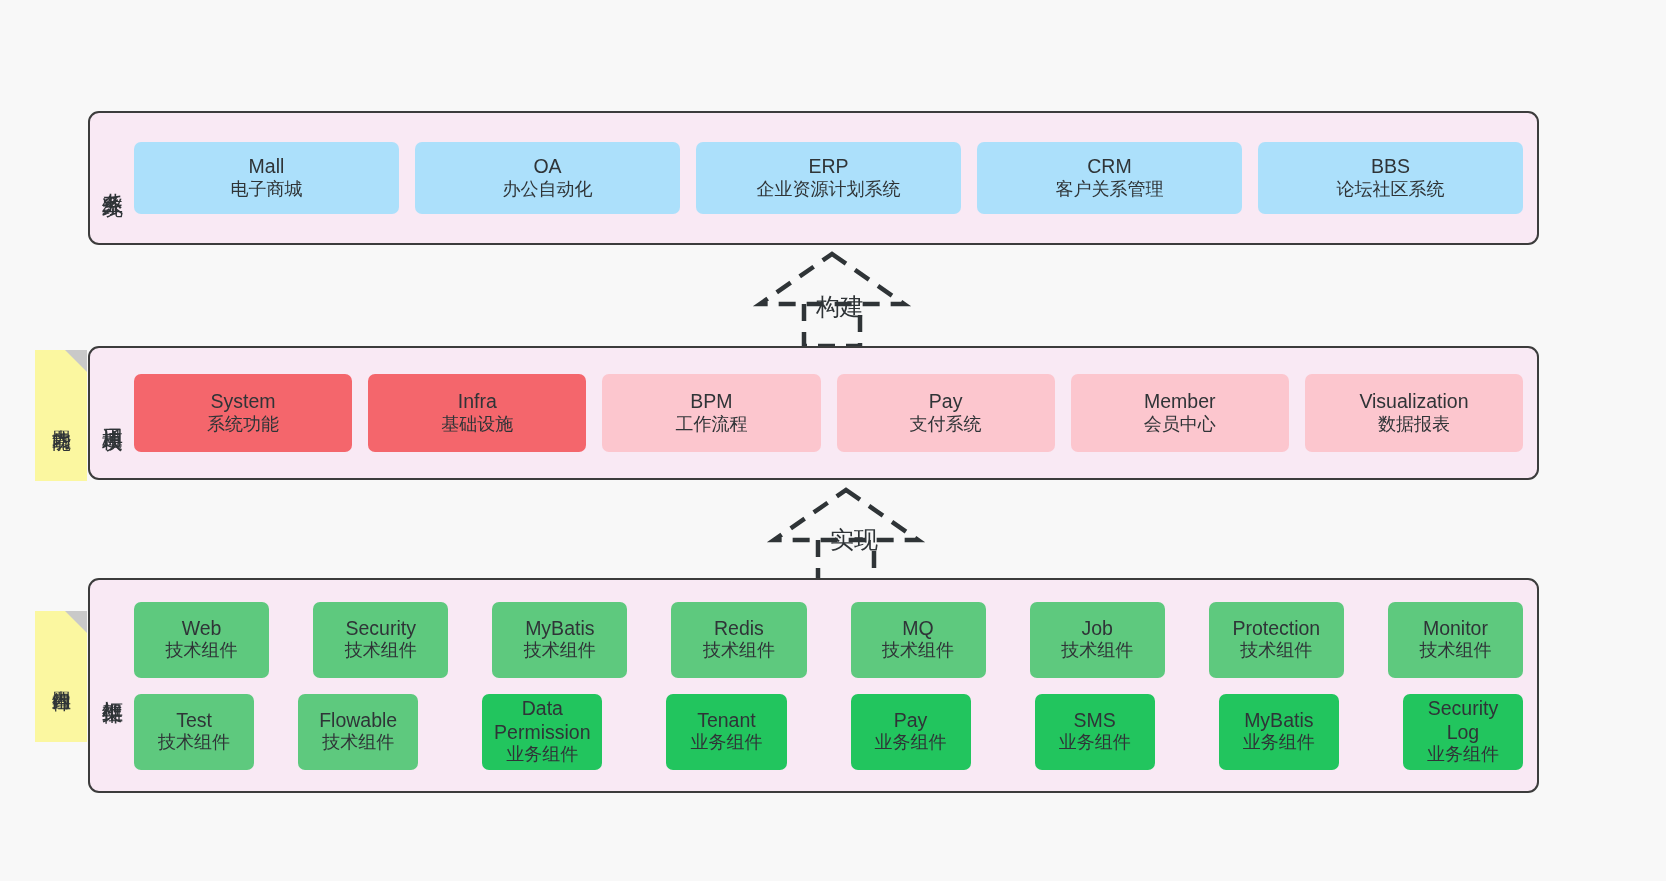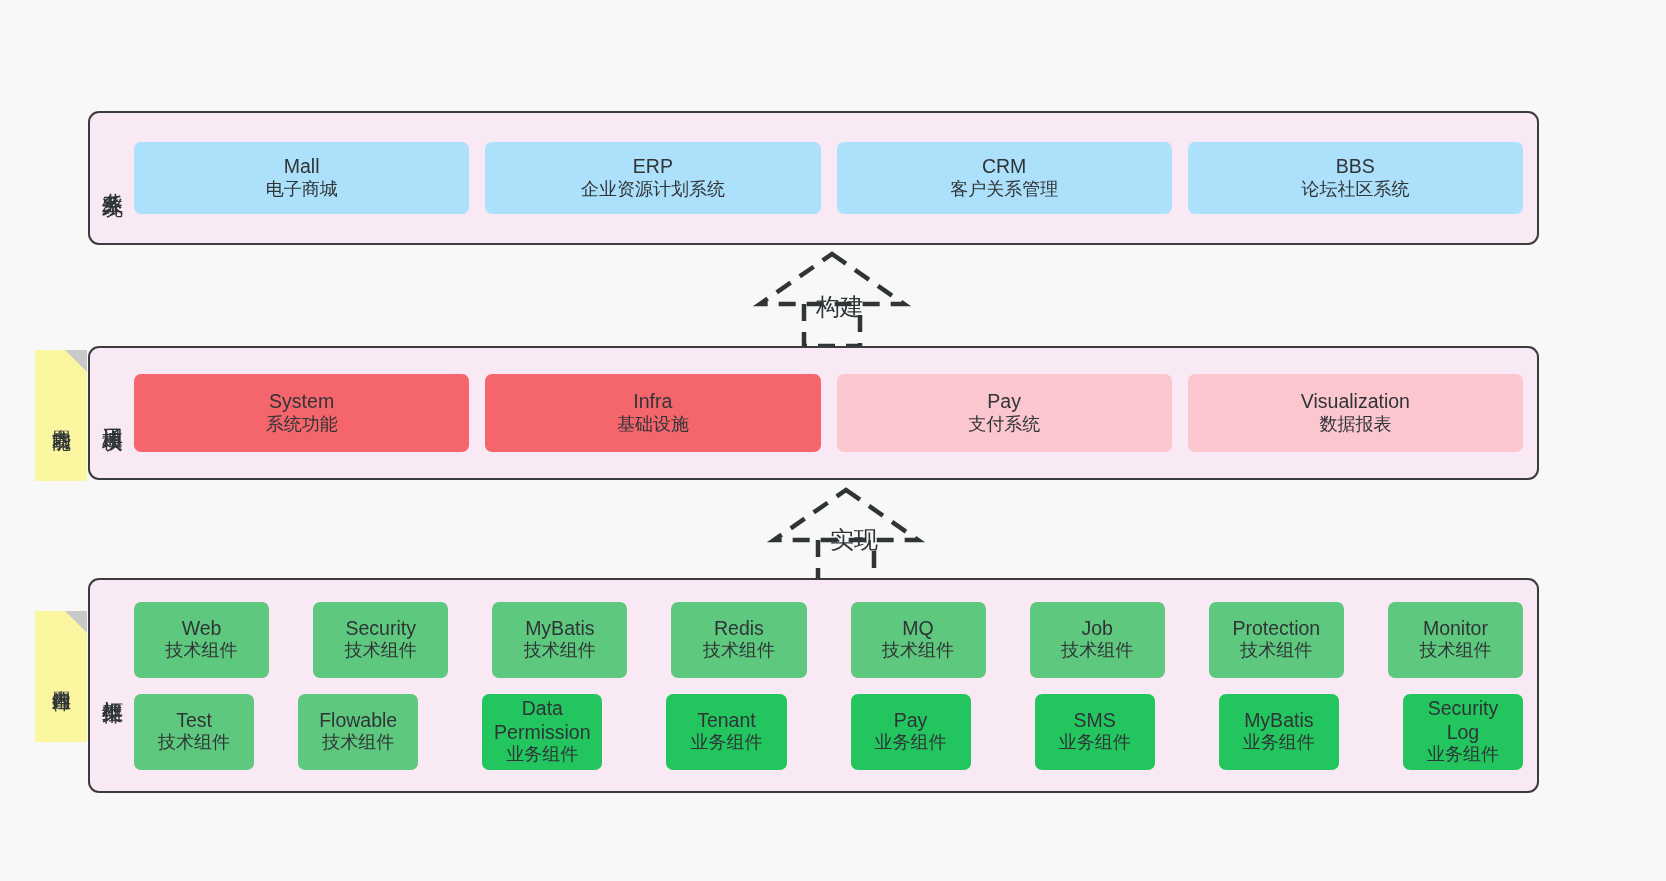--- a/index.html
+++ b/index.html
@@ -150,20 +150,24 @@
 
   <div class="layer" id="layer-business">
     <div class="layer-label">业务系统</div>
     <div class="layer-body">
       <div class="row">
         <div class="box blue">
           <span class="t1">Mall</span>
           <span class="t2">电子商城</span>
         </div>
         <div class="box blue">
+          <span class="t1">OA</span>
+          <span class="t2">办公自动化</span>
+        </div>
+        <div class="box blue">
           <span class="t1">ERP</span>
           <span class="t2">企业资源计划系统</span>
         </div>
         <div class="box blue">
           <span class="t1">CRM</span>
           <span class="t2">客户关系管理</span>
         </div>
         <div class="box blue">
           <span class="t1">BBS</span>
           <span class="t2">论坛社区系统</span>
@@ -188,22 +192,30 @@
       <div class="row">
         <div class="box red">
           <span class="t1">System</span>
           <span class="t2">系统功能</span>
         </div>
         <div class="box red">
           <span class="t1">Infra</span>
           <span class="t2">基础设施</span>
         </div>
         <div class="box pink">
+          <span class="t1">BPM</span>
+          <span class="t2">工作流程</span>
+        </div>
+        <div class="box pink">
           <span class="t1">Pay</span>
           <span class="t2">支付系统</span>
+        </div>
+        <div class="box pink">
+          <span class="t1">Member</span>
+          <span class="t2">会员中心</span>
         </div>
         <div class="box pink">
           <span class="t1">Visualization</span>
           <span class="t2">数据报表</span>
         </div>
       </div>
     </div>
   </div>
 
   <svg class="connector" id="connector-impl" viewBox="0 0 160 100">

